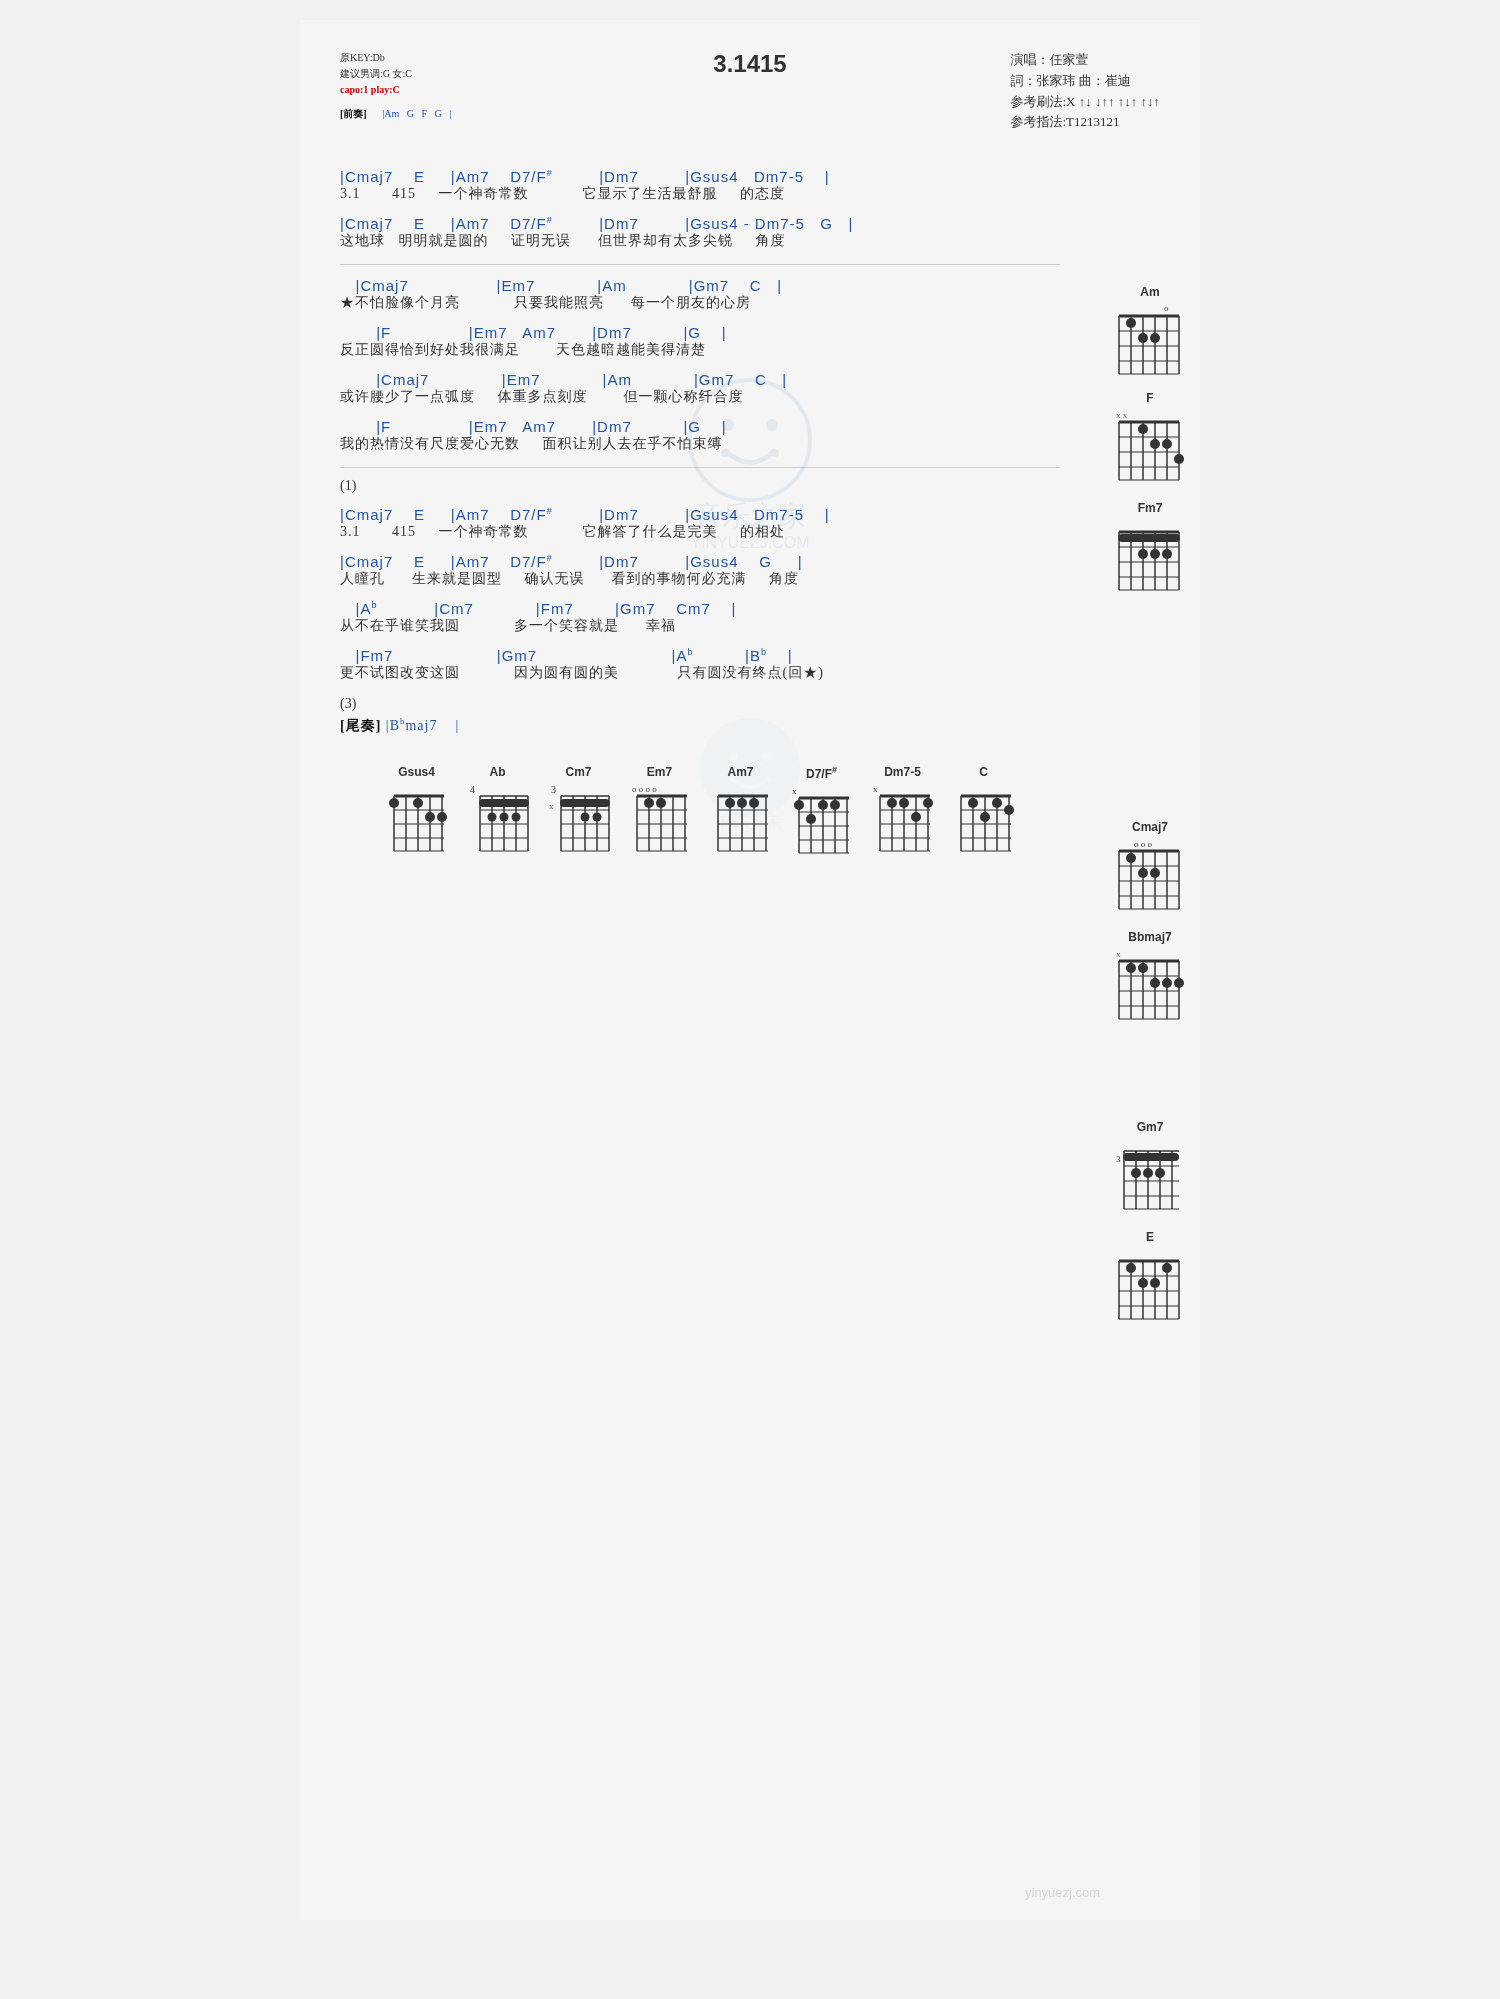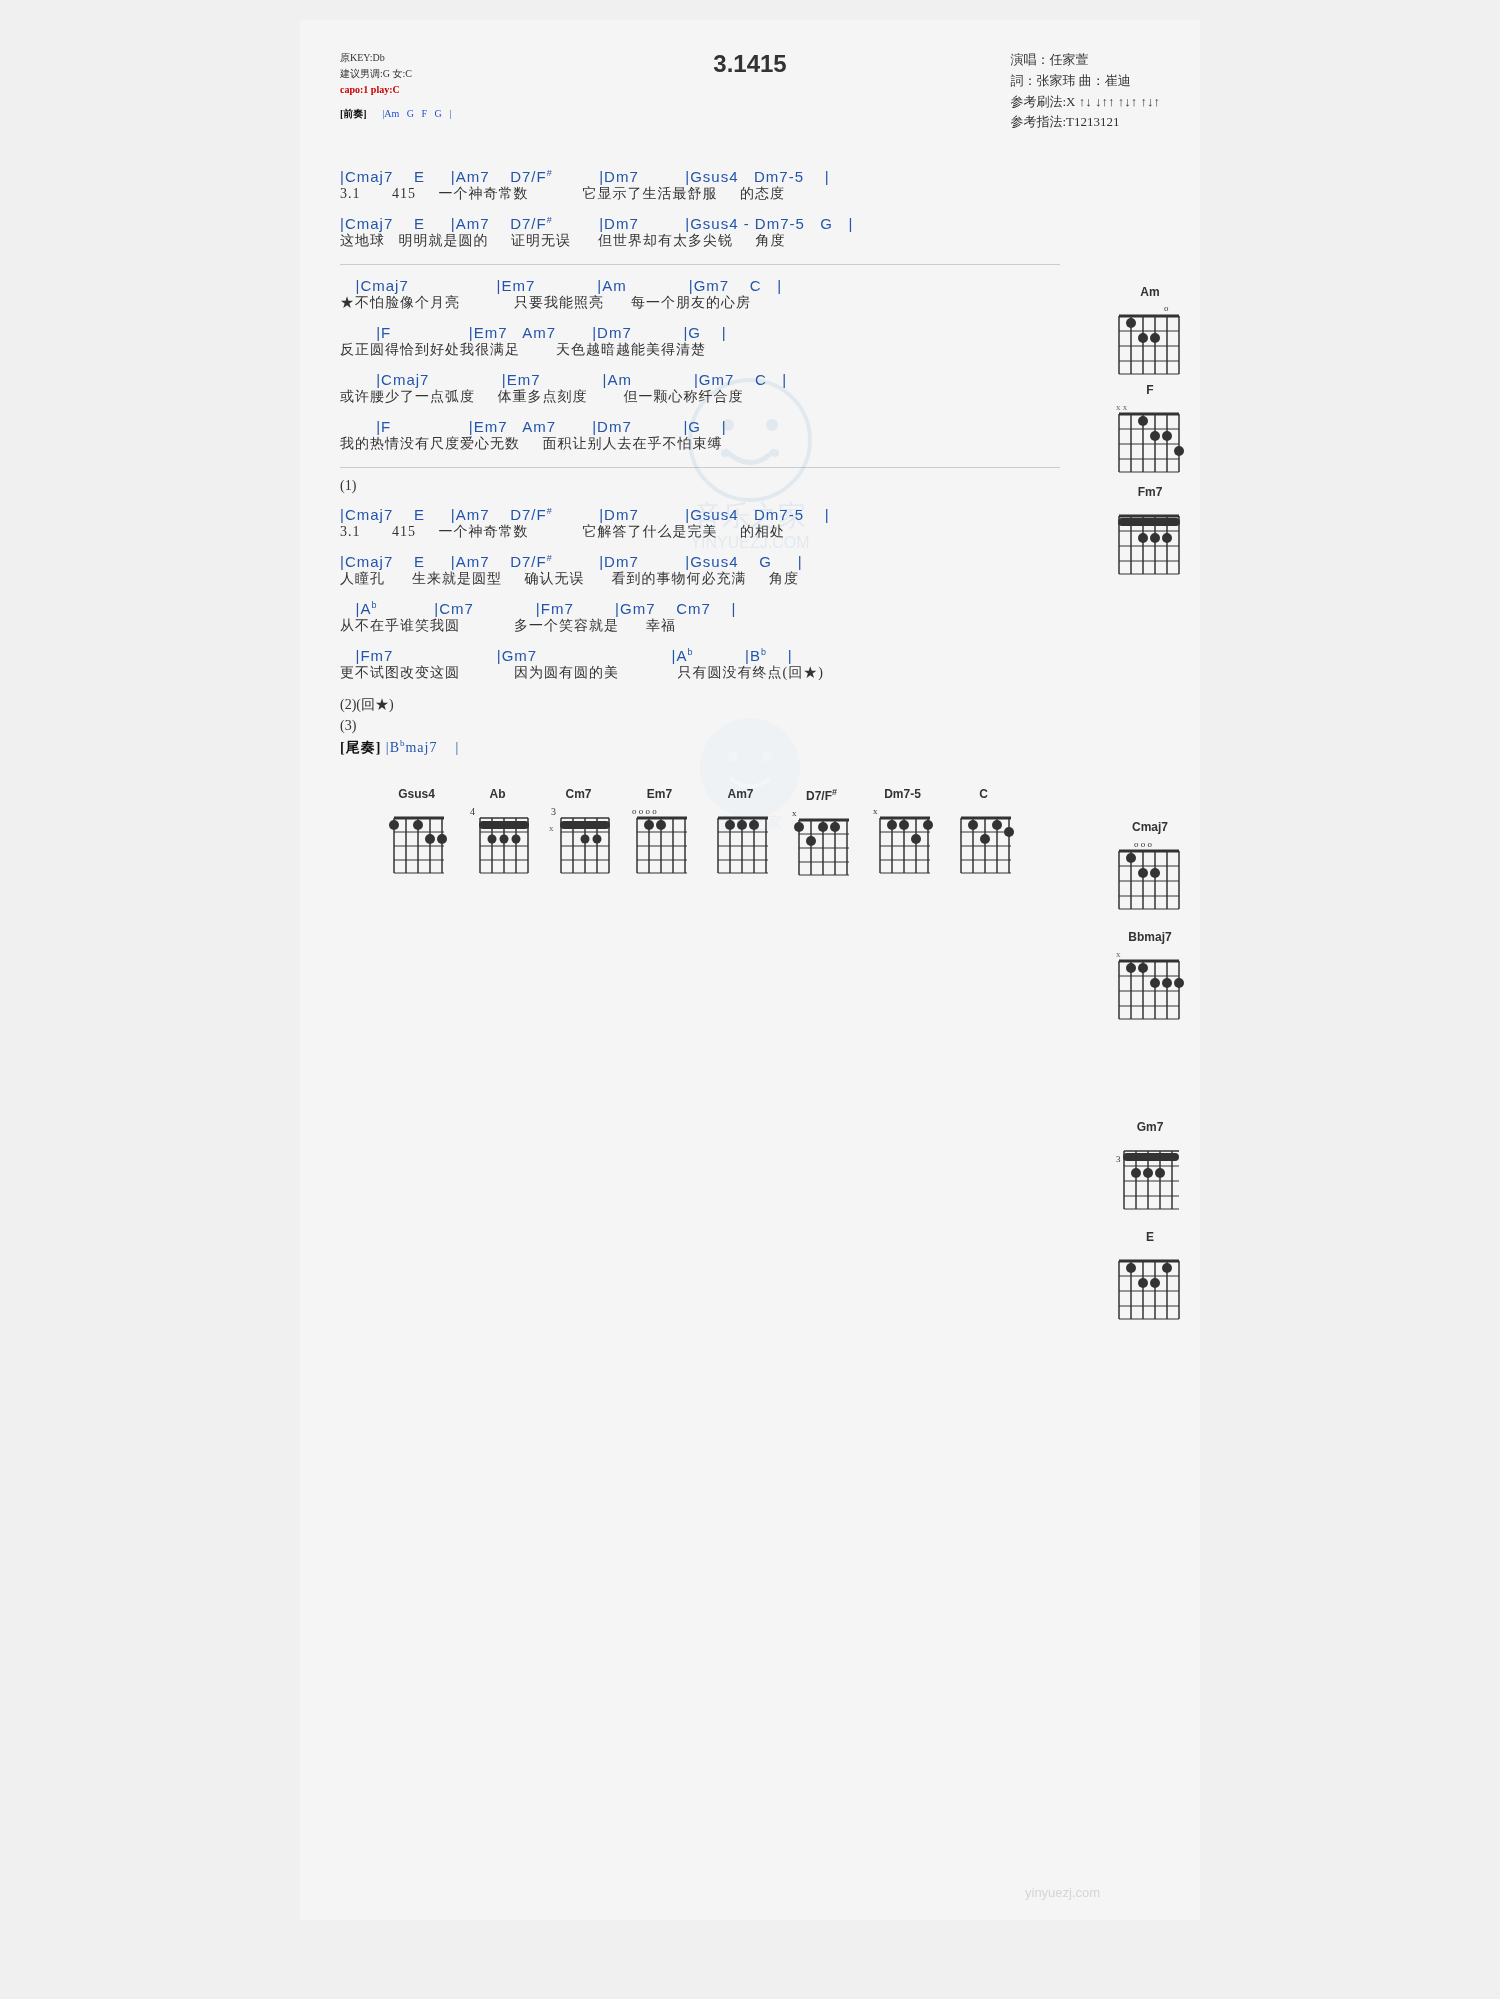--- a/index.html
+++ b/index.html
@@ -187,21 +187,20 @@
       <div class="chord-line">|Cmaj7 &nbsp;&nbsp; E &nbsp;&nbsp;&nbsp; |Am7 &nbsp;&nbsp; D7/F<sup>#</sup> &nbsp;&nbsp;&nbsp;&nbsp;&nbsp;&nbsp;&nbsp; |Dm7 &nbsp;&nbsp;&nbsp;&nbsp;&nbsp;&nbsp;&nbsp; |Gsus4 &nbsp; Dm7-5 &nbsp;&nbsp; |</div>
       <div class="lyric-line">3.1 &nbsp;&nbsp;&nbsp;&nbsp;&nbsp; 415 &nbsp;&nbsp;&nbsp; 一个神奇常数 &nbsp;&nbsp;&nbsp;&nbsp;&nbsp;&nbsp;&nbsp;&nbsp;&nbsp;&nbsp; 它解答了什么是完美 &nbsp;&nbsp;&nbsp; 的相处</div>
       <div class="chord-line">|Cmaj7 &nbsp;&nbsp; E &nbsp;&nbsp;&nbsp; |Am7 &nbsp;&nbsp; D7/F<sup>#</sup> &nbsp;&nbsp;&nbsp;&nbsp;&nbsp;&nbsp;&nbsp; |Dm7 &nbsp;&nbsp;&nbsp;&nbsp;&nbsp;&nbsp;&nbsp; |Gsus4 &nbsp;&nbsp; G &nbsp;&nbsp;&nbsp; |</div>
       <div class="lyric-line">人瞳孔 &nbsp;&nbsp;&nbsp;&nbsp; 生来就是圆型 &nbsp;&nbsp;&nbsp; 确认无误 &nbsp;&nbsp;&nbsp;&nbsp; 看到的事物何必充满 &nbsp;&nbsp;&nbsp; 角度</div>
       <div class="chord-line">&nbsp;&nbsp; |A<sup>b</sup> &nbsp;&nbsp;&nbsp;&nbsp;&nbsp;&nbsp;&nbsp;&nbsp;&nbsp; |Cm7 &nbsp;&nbsp;&nbsp;&nbsp;&nbsp;&nbsp;&nbsp;&nbsp;&nbsp;&nbsp; |Fm7 &nbsp;&nbsp;&nbsp;&nbsp;&nbsp;&nbsp; |Gm7 &nbsp;&nbsp; Cm7 &nbsp;&nbsp; |</div>
       <div class="lyric-line">从不在乎谁笑我圆 &nbsp;&nbsp;&nbsp;&nbsp;&nbsp;&nbsp;&nbsp;&nbsp;&nbsp;&nbsp; 多一个笑容就是 &nbsp;&nbsp;&nbsp;&nbsp; 幸福</div>
       <div class="chord-line">&nbsp;&nbsp; |Fm7 &nbsp;&nbsp;&nbsp;&nbsp;&nbsp;&nbsp;&nbsp;&nbsp;&nbsp;&nbsp;&nbsp;&nbsp;&nbsp;&nbsp;&nbsp;&nbsp;&nbsp;&nbsp; |Gm7 &nbsp;&nbsp;&nbsp;&nbsp;&nbsp;&nbsp;&nbsp;&nbsp;&nbsp;&nbsp;&nbsp;&nbsp;&nbsp;&nbsp;&nbsp;&nbsp;&nbsp;&nbsp;&nbsp;&nbsp;&nbsp;&nbsp;&nbsp;&nbsp; |A<sup>b</sup> &nbsp;&nbsp;&nbsp;&nbsp;&nbsp;&nbsp;&nbsp;&nbsp; |B<sup>b</sup> &nbsp;&nbsp; |</div>
       <div class="lyric-line">更不试图改变这圆 &nbsp;&nbsp;&nbsp;&nbsp;&nbsp;&nbsp;&nbsp;&nbsp;&nbsp;&nbsp; 因为圆有圆的美 &nbsp;&nbsp;&nbsp;&nbsp;&nbsp;&nbsp;&nbsp;&nbsp;&nbsp;&nbsp;&nbsp; 只有圆没有终点(回★)</div>
     </div>
 
-    <div class="repeat-label">(2)(回★)</div>
 
     <div class="repeat-label">(3)</div>
     <div class="section">
       <div class="lyric-line">
         <span style="font-weight:bold;color:#111;">[尾奏]</span>
         <span style="color:#2255aa;"> |B<sup>b</sup>maj7 &nbsp;&nbsp; |</span>
       </div>
     </div>
 
     <div class="chord-diagrams-row">
@@ -365,21 +364,21 @@
           <circle cx="22" cy="22" r="5" fill="#333"></circle>
           <circle cx="34" cy="36" r="5" fill="#333"></circle>
           <circle cx="46" cy="22" r="5" fill="#333"></circle>
           <circle cx="58" cy="29" r="5" fill="#333"></circle>
         </svg>
       </div>
     </div>
 
   </div>
 
-  <div style="position:absolute; right:10px; top:265px; display:flex; flex-direction:column; gap:4px;">
+  <div style="position:absolute; right:10px; top:265px; display:flex; flex-direction:column; gap:12px;">
 
     <div class="chord-diagram">
       <div class="chord-name">Am</div>
       <svg width="72" height="78">
         <text x="50" y="10" font-size="9" fill="#333">o</text>
         <line x1="5" y1="15" x2="65" y2="15" stroke="#333" stroke-width="3"></line>
         <line x1="5" y1="15" x2="5" y2="73" stroke="#333" stroke-width="1.5"></line>
         <line x1="17" y1="15" x2="17" y2="73" stroke="#333" stroke-width="1.5"></line>
         <line x1="29" y1="15" x2="29" y2="73" stroke="#333" stroke-width="1.5"></line>
         <line x1="41" y1="15" x2="41" y2="73" stroke="#333" stroke-width="1.5"></line>

